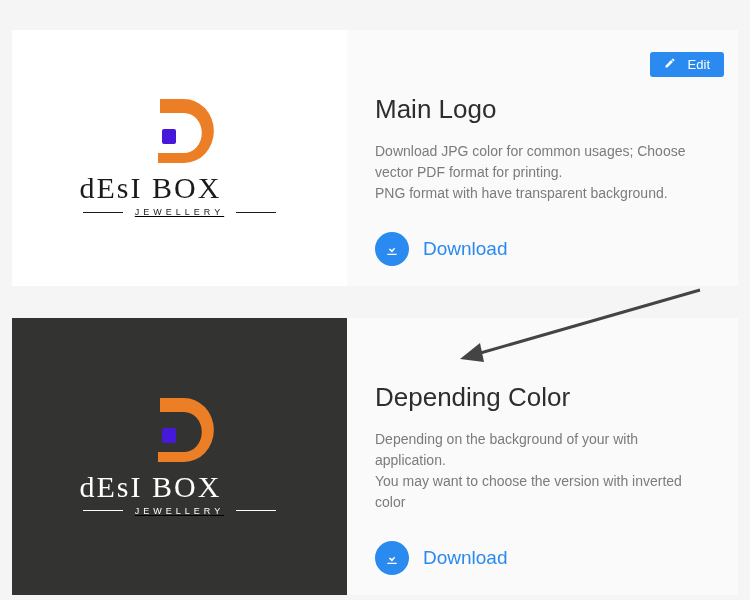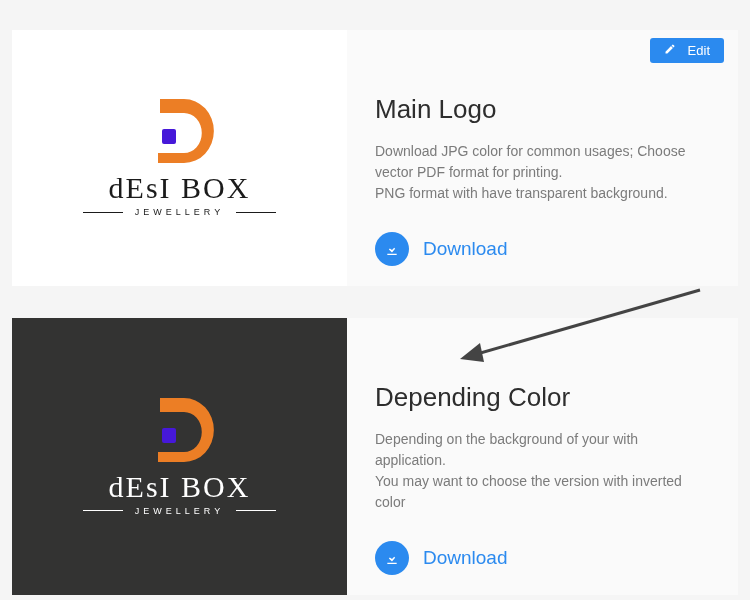--- a/index.html
+++ b/index.html
@@ -28,21 +28,21 @@
     .logo-panel.light { background: #ffffff; }
     .logo-panel.dark { background: #333332; }
     .info-panel {
       flex: 1;
       background: #fafafa;
       padding: 28px 28px 20px 28px;
       position: relative;
     }
     .edit-btn {
       position: absolute;
-      top: 8px; right: 14px;
+      top: 22px; right: 14px;
       background: #2b8aef;
       color: #fff;
       border: none;
       border-radius: 3px;
       padding: 5px 14px;
       font-size: 13px;
       display: inline-flex;
       align-items: center;
       gap: 12px;
       cursor: pointer;
@@ -72,21 +72,20 @@
       display: inline-flex;
       align-items: center;
       justify-content: center;
     }
     .download-text {
       color: #2b8aef;
       font-size: 19px;
     }
     
     .logo-wrap {
-      text-align: center;
       width: 200px;
     }
     .d-mark {
       width: 72px;
       height: 66px;
       margin: 0 auto 6px auto;
       position: relative;
     }
     .d-mark svg { display: block; }
     .brand-name {
@@ -96,20 +95,21 @@
       color: #1b1b1b;
       white-space: nowrap;
     }
     .brand-name.inv { color: #ffffff; }
     .sub-row {
       display: flex;
       align-items: center;
       gap: 12px;
       justify-content: center;
       margin-top: 2px;
+      text-decoration: underline;
     }
     .sub-line {
       height: 1px;
       width: 40px;
       background: #1b1b1b;
     }
     .sub-line.inv { background: #ffffff; }
     .sub-text {
       font-size: 9px;
       letter-spacing: 4px;

